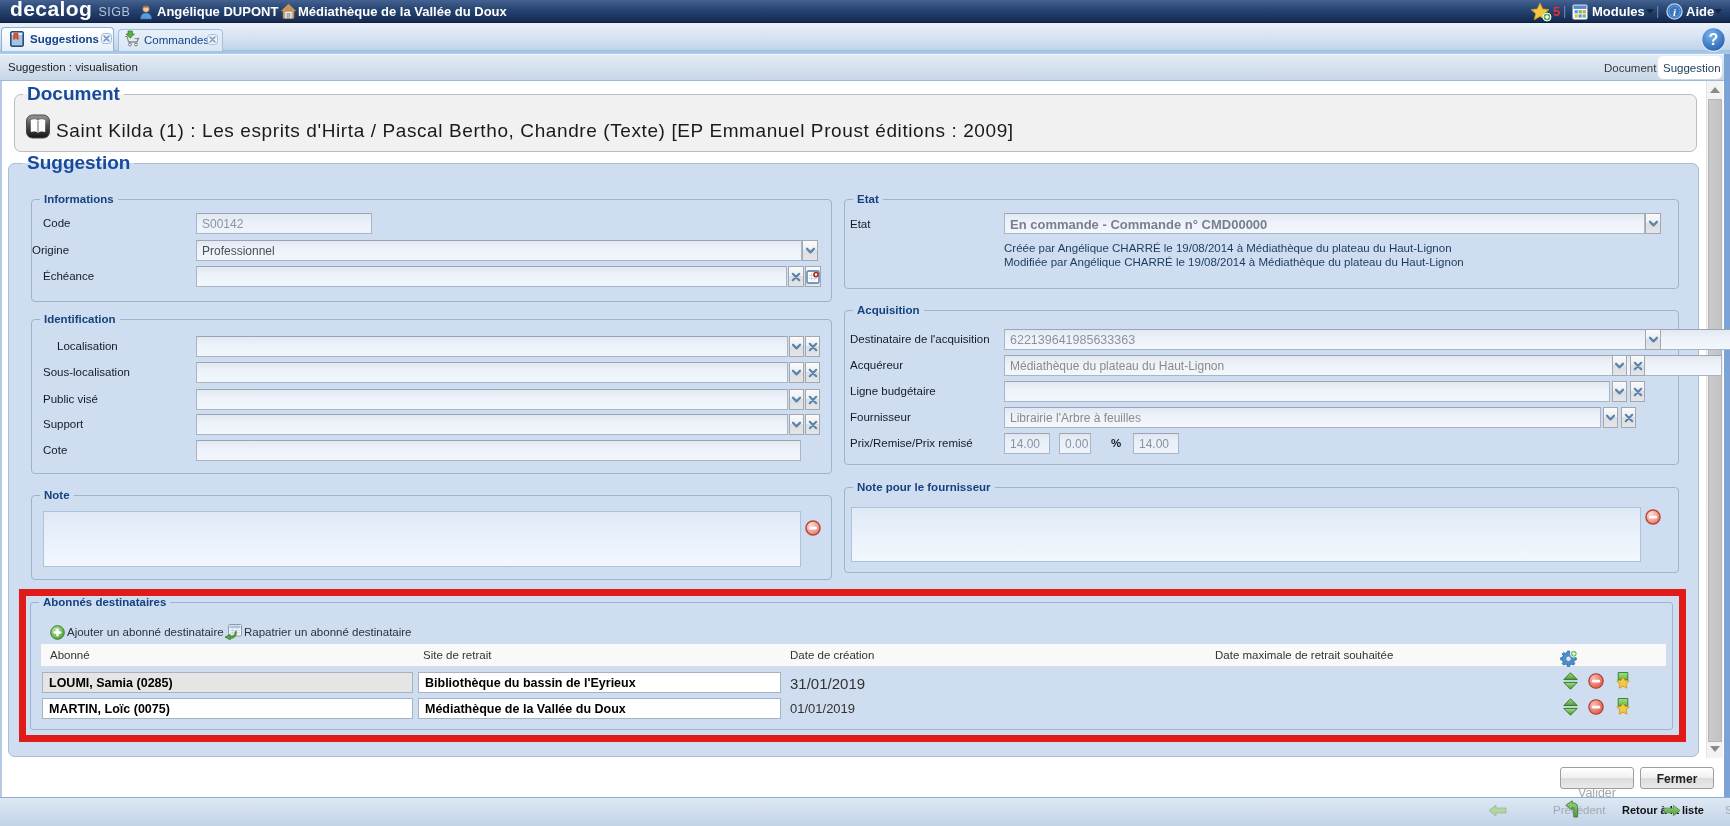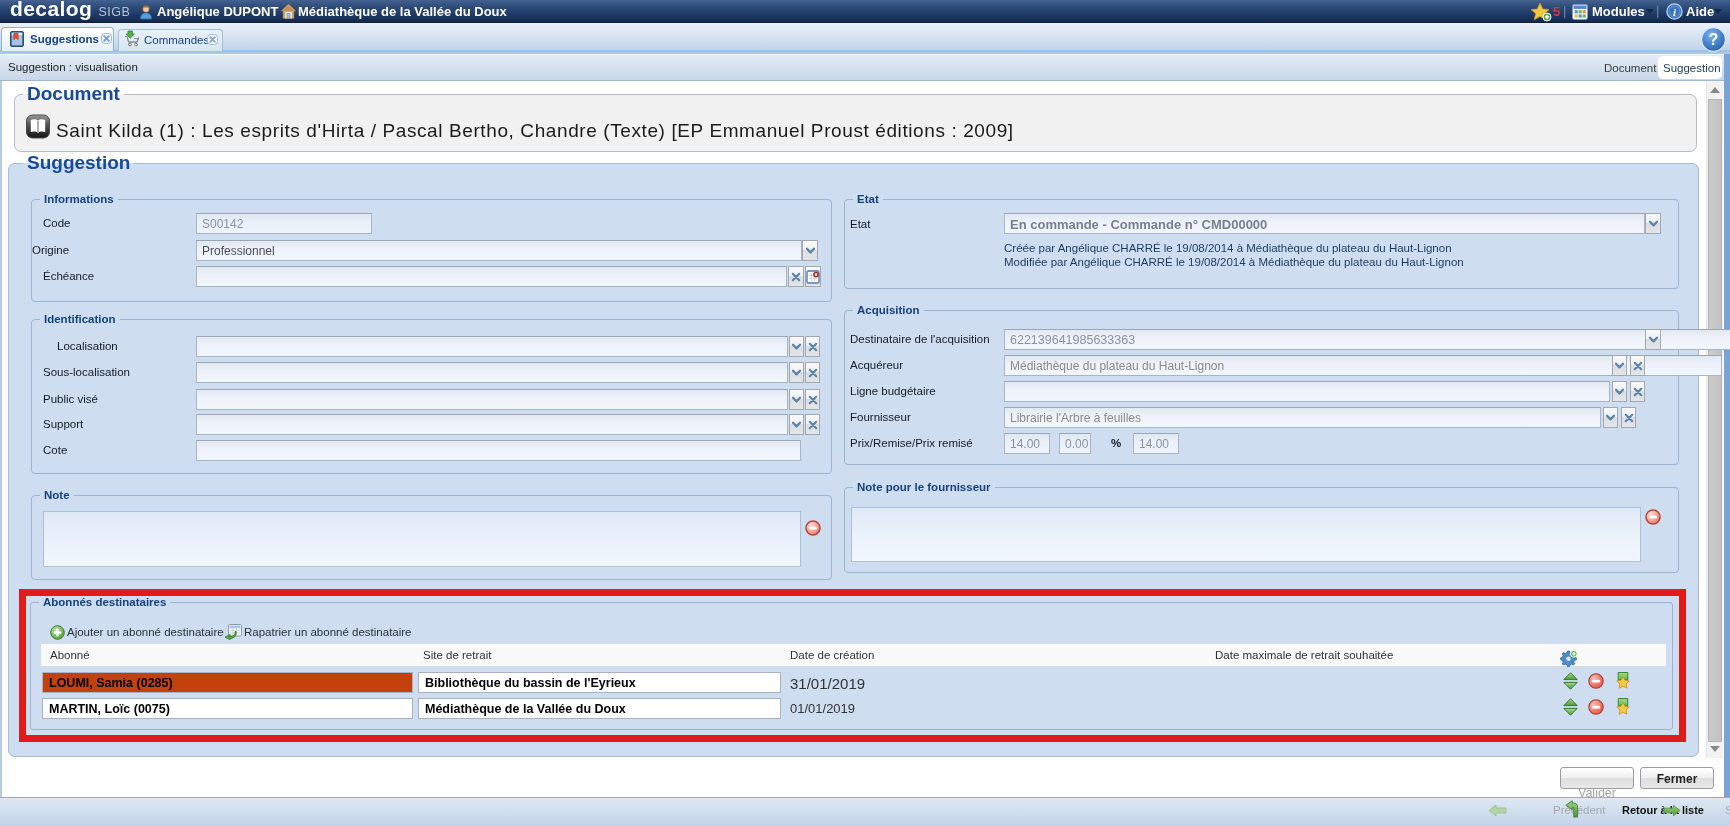--- a/index.html
+++ b/index.html
@@ -396,21 +396,21 @@
 <svg class="abs" style="left:1560px;top:650px;" width="18" height="17" viewBox="0 0 18 17">
   <g>
   <path d="M7.5 1 L9.5 1 L10 2.8 L11.8 3.5 L13.4 2.5 L14.8 3.9 L13.8 5.5 L14.5 7.3 L16.3 7.8 L16.3 9.8 L14.5 10.3 L13.8 12.1 L14.8 13.7 L13.4 15.1 L11.8 14.1 L10 14.8 L9.5 16.6 L7.5 16.6 L7 14.8 L5.2 14.1 L3.6 15.1 L2.2 13.7 L3.2 12.1 L2.5 10.3 L0.7 9.8 L0.7 7.8 L2.5 7.3 L3.2 5.5 L2.2 3.9 L3.6 2.5 L5.2 3.5 L7 2.8 Z" fill="#4a8fd0" stroke="#2a6298" stroke-width="0.8"></path>
   <circle cx="8.5" cy="8.8" r="2.7" fill="#d8e8f6" stroke="#2a6298" stroke-width="0.6"></circle>
   </g>
   <circle cx="13.8" cy="3.8" r="3.4" fill="#6cb852" stroke="#fff" stroke-width="0.9"></circle>
   <rect x="11.9" y="3.25" width="3.8" height="1.1" fill="#fff"></rect>
   <rect x="13.25" y="1.9" width="1.1" height="3.8" fill="#fff"></rect>
 </svg>
 
-<div class="abs" style="left:42px; top:672px; width:371px; height:21px; background:#c2410c; border:1px solid #a9b2c2; font-size:12.5px; font-weight:bold; color:#000; padding:3px 0 0 6px;">LOUMI, Samia (0285)</div>
+<div class="abs" style="left:42px; top:672px; width:371px; height:21px; background:#e5e5e5; border:1px solid #a9b2c2; font-size:12.5px; font-weight:bold; color:#000; padding:3px 0 0 6px;">LOUMI, Samia (0285)</div>
 <div class="abs" style="left:418px; top:672px; width:363px; height:21px; background:#fff; border:1px solid #a9b2c2; font-size:12.5px; font-weight:bold; color:#000; padding:3px 0 0 6px;">Bibliothèque du bassin de l'Eyrieux</div>
 <div class="abs" style="left:790px; top:675px; font-size:15px; color:#333;">31/01/2019</div>
 
 <div class="abs" style="left:42px; top:698px; width:371px; height:21px; background:#fff; border:1px solid #a9b2c2; font-size:12.5px; font-weight:bold; color:#000; padding:3px 0 0 6px;">MARTIN, Loïc (0075)</div>
 <div class="abs" style="left:418px; top:698px; width:363px; height:21px; background:#fff; border:1px solid #a9b2c2; font-size:12.5px; font-weight:bold; color:#000; padding:3px 0 0 6px;">Médiathèque de la Vallée du Doux</div>
 <div class="abs" style="left:790px; top:701px; font-size:13px; color:#333;">01/01/2019</div>
 
 <svg class="abs" style="left:0;top:0;" width="0" height="0">
   <defs>
     <linearGradient id="gtg" x1="0" y1="0" x2="0" y2="1">

